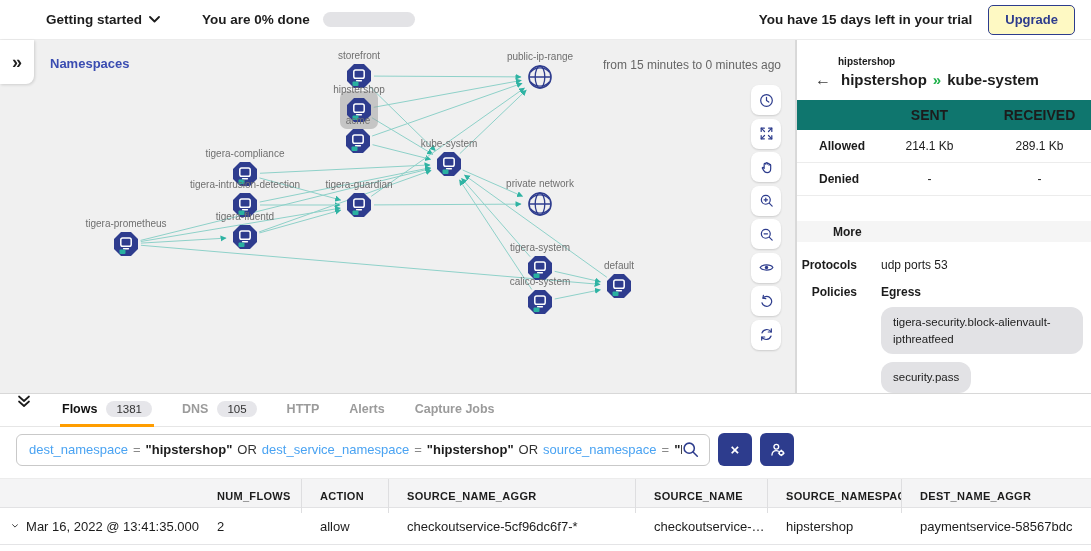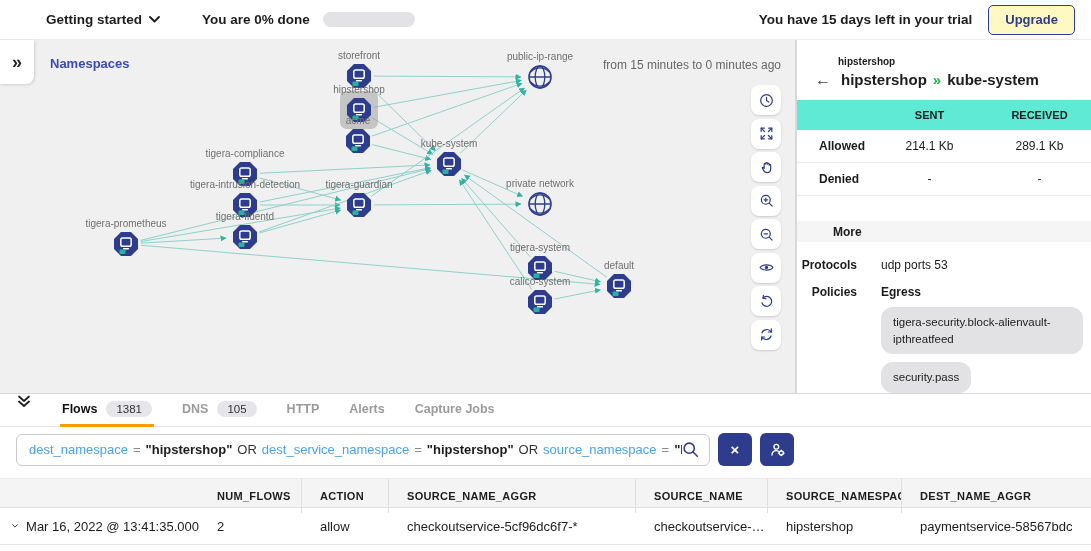--- a/index.html
+++ b/index.html
@@ -39,21 +39,21 @@
   
   .details-panel { position:absolute; top:40px; left:796px; width:295px; height:353px; background:#fff;
     border-left:1px solid #d8d8d8; overflow:hidden; }
   .ctx-label { margin:16px 0 0 41px; font-size:10px; font-weight:700; }
   .title-row { margin-top:4px; padding-left:18px; display:flex; align-items:center; gap:10px; }
   .back-arrow { font-size:16px; color:#3c3c3c; cursor:pointer; line-height:1; }
   .panel-title { font-size:15px; font-weight:700; display:flex; gap:6px; align-items:center; }
   .title-sep { color:#21b24c; font-weight:700; }
   .stats { margin-top:12px; font-size:12px; }
   .stats-row { display:grid; grid-template-columns:75px 115px 105px; align-items:center; }
-  .stats-head { background:#5eead4; height:30px; font-weight:700; font-size:11px; }
+  .stats-head { background:#0f766e; height:30px; font-weight:700; font-size:14px; }
   .stats-data { height:33px; border-bottom:1px solid #ececec; }
   .stats-row .lbl { padding-left:22px; font-weight:700; }
   .stats-row .val { text-align:center; }
   .more-row { margin-top:25px; background:#f5f5f5; height:21px; display:flex; align-items:center; }
   .more-row span { margin-left:36px; font-size:12px; font-weight:700; }
   .kv-row { display:grid; grid-template-columns:60px 1fr; column-gap:24px; font-size:12px; }
   .kv-row .k { text-align:right; font-weight:700; }
   .kv-protocols { margin-top:16px; }
   .kv-policies { margin-top:13px; }
   .egress { font-weight:700; }

